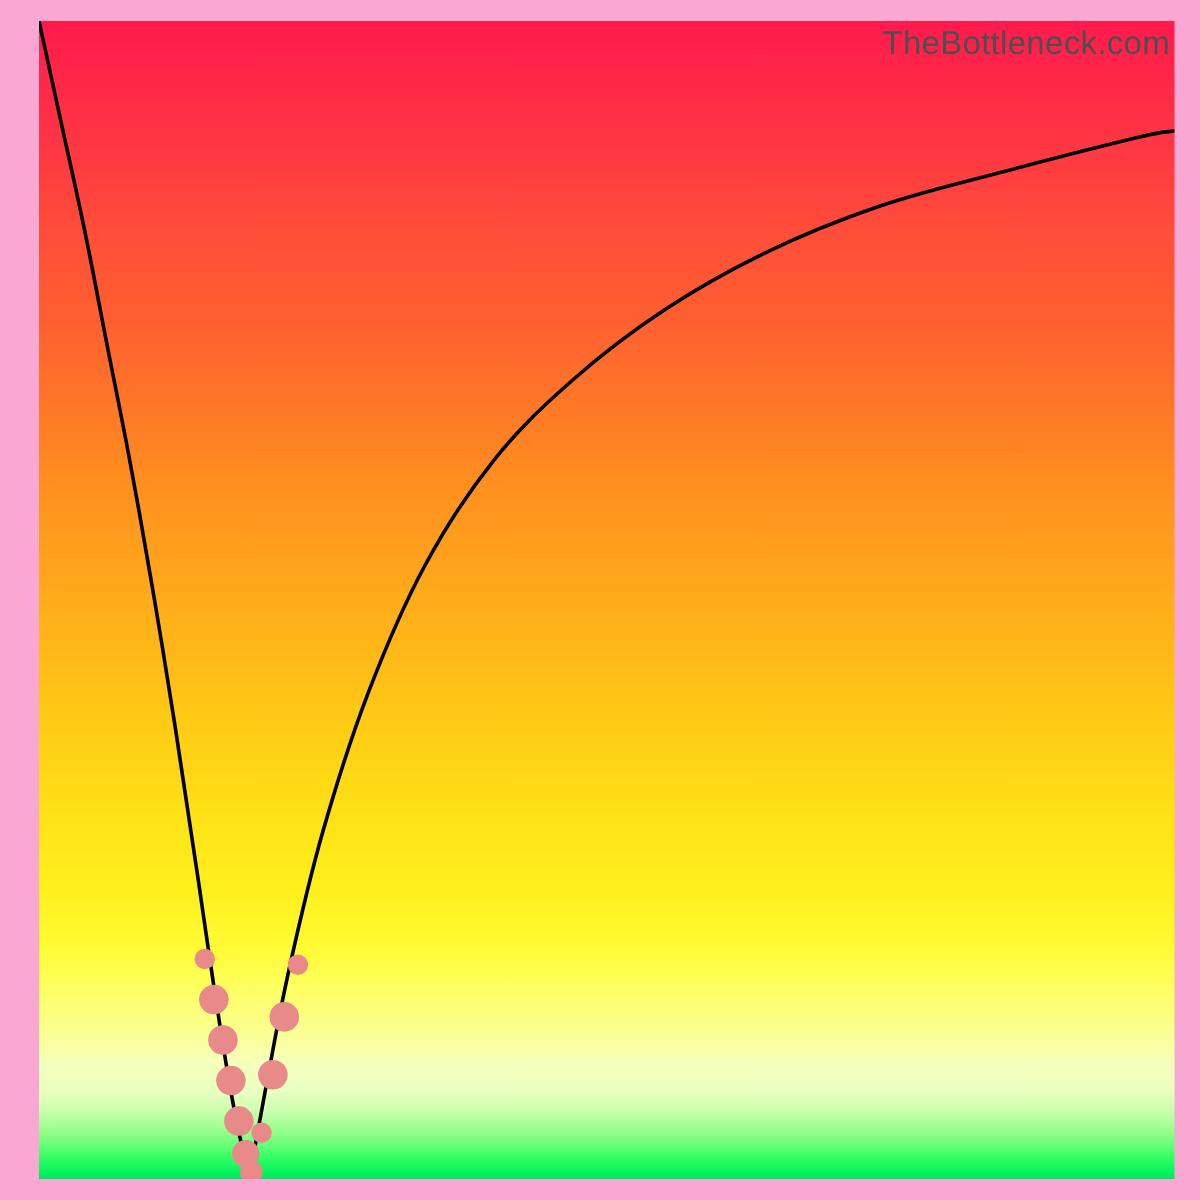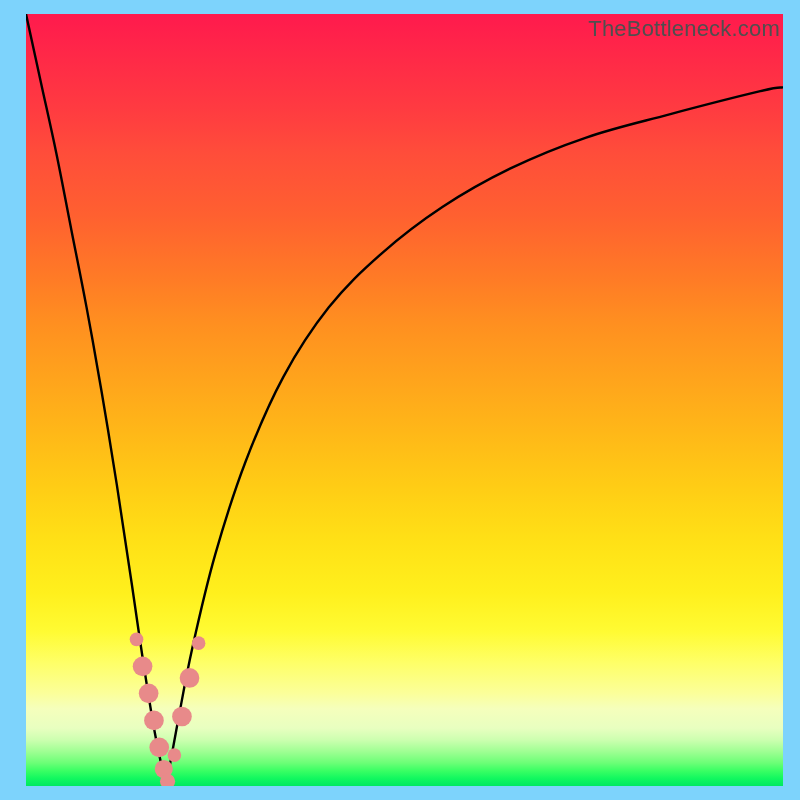--- a/index.html
+++ b/index.html
@@ -7,21 +7,21 @@
     padding: 0;
     width: 800px;
     height: 800px;
     overflow: hidden;
     font-family: Arial, Helvetica, sans-serif;
   }
   .stage {
     position: relative;
     width: 800px;
     height: 800px;
-    background: #7dd3fc;
+    background: #f9a8d4;
   }
   .plot-area {
     position: absolute;
     left: 26px;
     top: 14px;
     width: 757px;
     height: 772px;
     background: linear-gradient(to bottom,
       #ff1a4d 0%,
       #ff2a47 6%,

